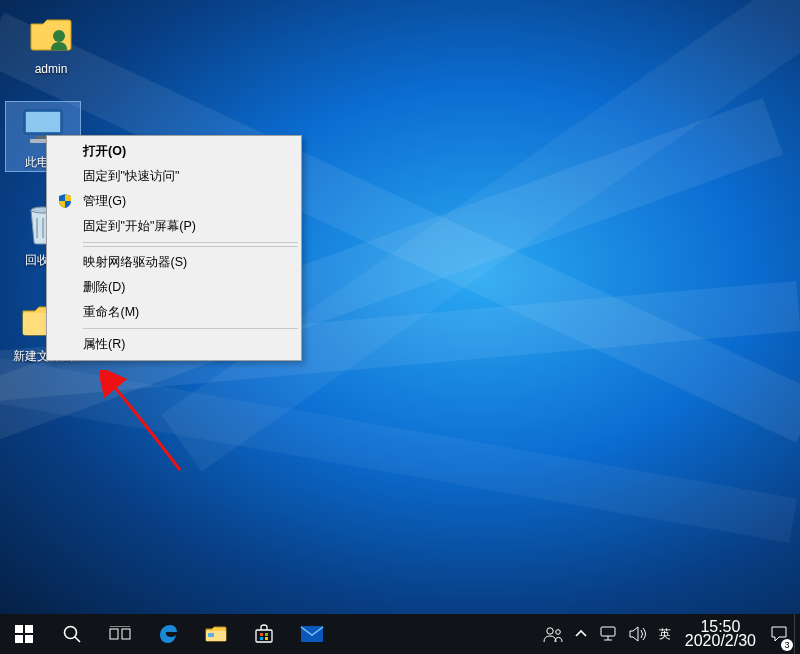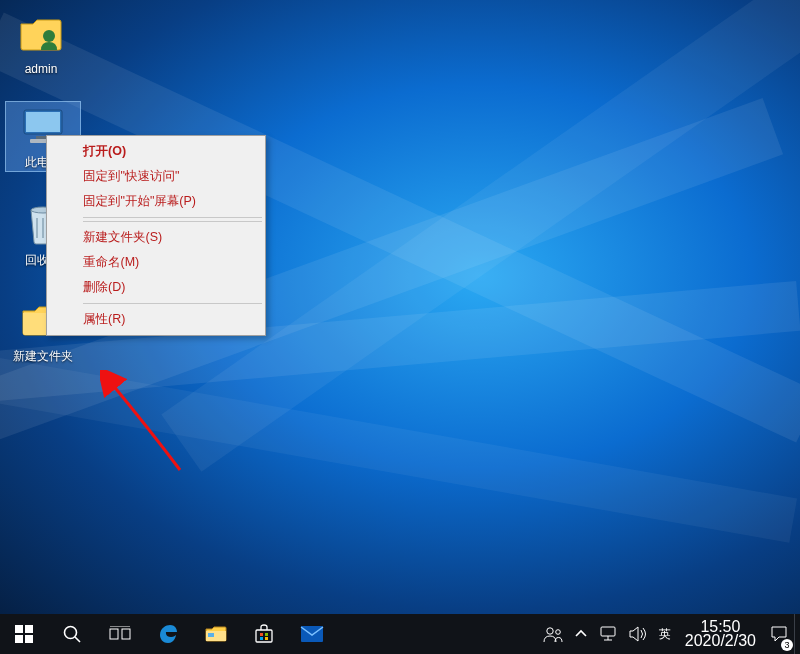--- a/index.html
+++ b/index.html
@@ -18,23 +18,23 @@
   .r4 { width:900px; height:45px; top:420px; left:-100px; transform:rotate(10deg); background:rgba(255,255,255,0.05);}
   .r5 { width:900px; height:70px; top:150px; left:100px; transform:rotate(-35deg); background:rgba(255,255,255,0.06);}
 
   
   .dicon { position:absolute; width:74px; text-align:center; color:#fff; font-size:12px; text-shadow:0 1px 2px rgba(0,0,0,0.8); cursor:pointer; }
   .dicon .glyph { width:48px; height:48px; margin:0 auto 4px; display:flex; align-items:center; justify-content:center; }
   .dicon.selected { background:rgba(120,180,255,0.35); outline:1px solid rgba(160,210,255,0.7); }
 
   
   .ctx {
-    position:absolute; left:46px; top:135px; width:220px;
+    position:absolute; left:46px; top:135px; width:256px;
     background:#f0f0f0; border:1px solid #a0a0a0; box-shadow:3px 3px 6px rgba(0,0,0,0.25);
-    padding:3px 2px; font-size:12.5px; color:#b91c1c;
+    padding:3px 2px; font-size:12.5px; color:#000000;
   }
   .ctx .row { position:relative; padding:5px 10px 5px 34px; cursor:default; line-height:15px; }
   .ctx .row.bold { font-weight:700; }
   .ctx .sep { height:1px; background:#c8c8c8; margin:3px 1px 3px 34px; }
   .ctx .ico { position:absolute; left:8px; top:4px; width:16px; height:16px; }
 
   
   .arrow-svg { position:absolute; left:100px; top:370px; pointer-events:none; }
 
   
@@ -53,21 +53,21 @@
 </head>
 <body>
 
 <div class="desktop">
   <div class="ray r1"></div>
     <div class="ray r2"></div>
     <div class="ray r3"></div>
     <div class="ray r4"></div>
     <div class="ray r5"></div>
 
-  <div class="dicon" style="left:4px; top:10px;">
+  <div class="dicon" style="left:14px; top:10px;">
     <div class="glyph">
       <svg width="44" height="40" viewBox="0 0 44 40">
         <path d="M2 10 L14 10 L18 6 L40 6 Q42 6 42 8 L42 34 Q42 36 40 36 L4 36 Q2 36 2 34 Z" fill="#ffd35a" stroke="#c99a14"></path>
         <circle cx="30" cy="22" r="6" fill="#2f7d3c"></circle>
         <path d="M22 36 Q22 28 30 28 Q38 28 38 36 Z" fill="#2f7d3c"></path>
       </svg>
     </div>
     <div>admin</div>
   </div>
 
@@ -100,26 +100,36 @@
         <path d="M2 10 L14 10 L18 6 L40 6 Q42 6 42 8 L42 32 Q42 34 40 34 L4 34 Q2 34 2 32 Z" fill="#ffd35a" stroke="#c99a14"></path>
         <path d="M2 12 L42 12 L42 32 Q42 34 40 34 L4 34 Q2 34 2 32 Z" fill="#ffdd7a"></path>
       </svg>
     </div>
     <div>新建文件夹</div>
   </div>
 
   <div class="ctx">
     <div class="row bold"><span>打开(O)</span></div>
     <div class="row"><span>固定到"快速访问"</span></div>
+    <div class="row">
+      <span class="ico">
+        <svg width="16" height="16" viewBox="0 0 16 16">
+          <path d="M8 1 L14 3 V8 C14 12 11 14.5 8 15 C5 14.5 2 12 2 8 V3 Z" fill="#0b66c3"></path>
+          <path d="M8 1 L14 3 V8 L8 8 Z" fill="#f5c518"></path>
+          <path d="M8 8 L8 15 C5 14.5 2 12 2 8 Z" fill="#f5c518"></path>
+        </svg>
+      </span>
+      <span>管理(G)</span>
+    </div>
     <div class="row"><span>固定到"开始"屏幕(P)</span></div>
     <div class="sep"></div>
     <div class="sep"></div>
-    <div class="row"><span>新建文件夹(S)</span></div>
+    <div class="row"><span>映射网络驱动器(S)</span></div>
+    <div class="row"><span>删除(D)</span></div>
     <div class="row"><span>重命名(M)</span></div>
-    <div class="row"><span>删除(D)</span></div>
     <div class="sep"></div>
     <div class="row"><span>属性(R)</span></div>
   </div>
 
   <svg class="arrow-svg" width="90" height="110">
     <defs>
       <marker id="ah" markerWidth="10" markerHeight="10" refX="2" refY="5" orient="auto">
         <path d="M0 0 L10 5 L0 10 Z" fill="#e11"></path>
       </marker>
     </defs>

